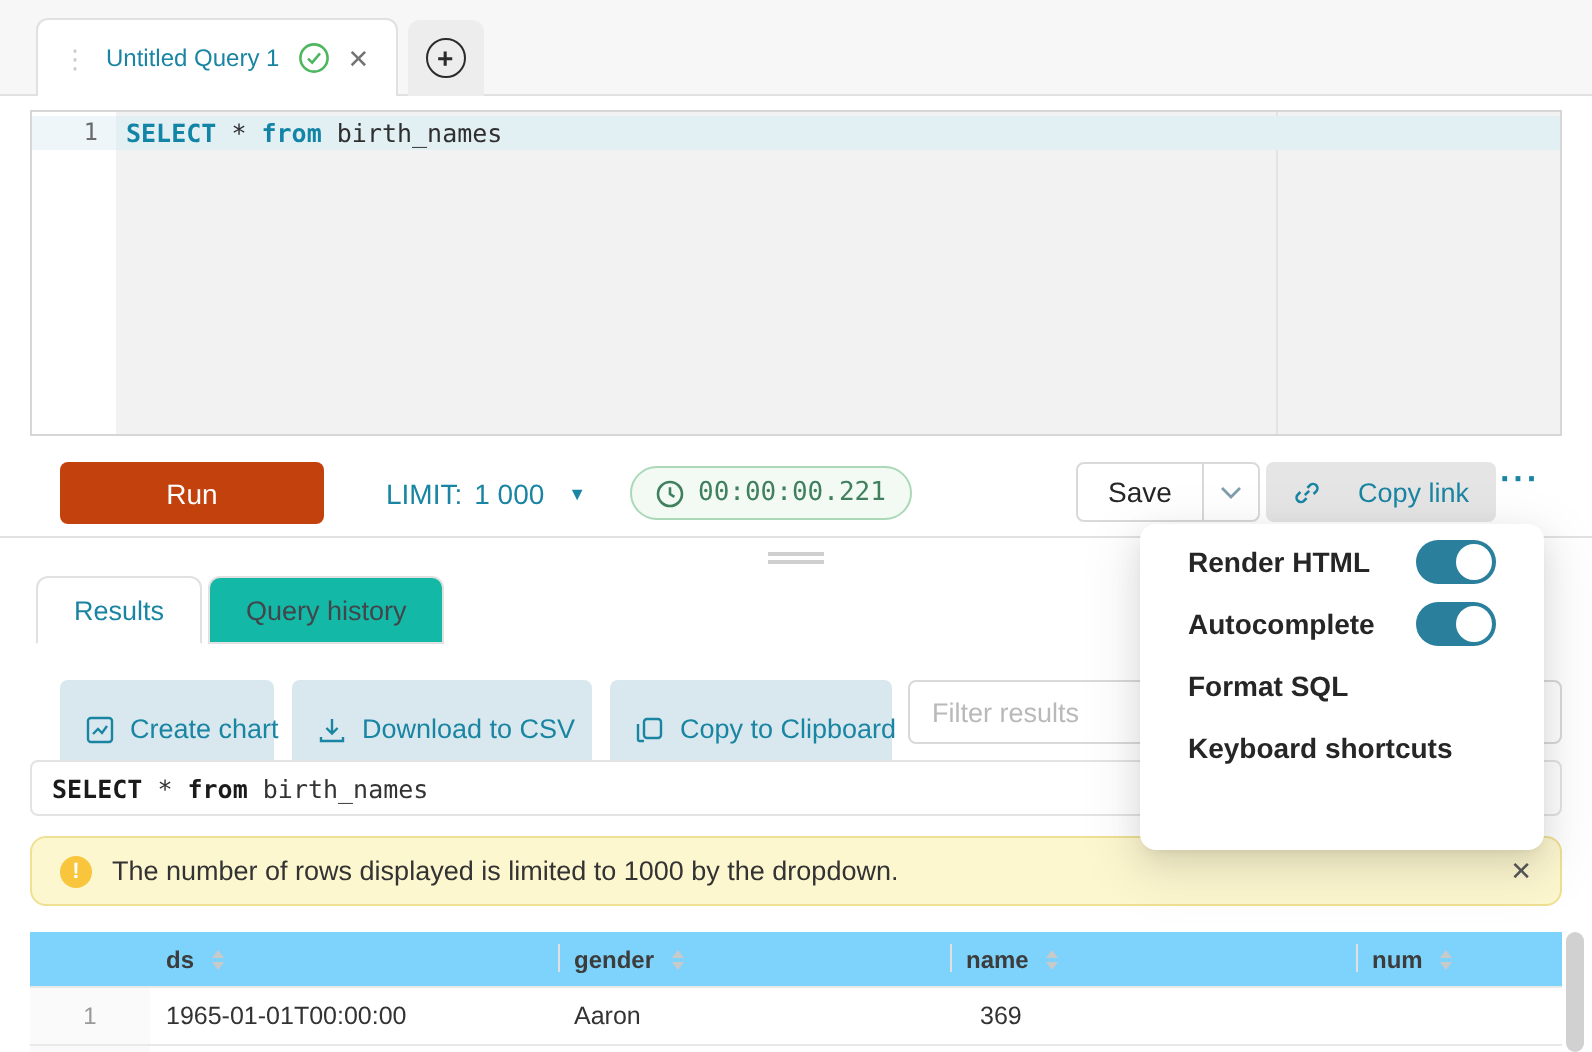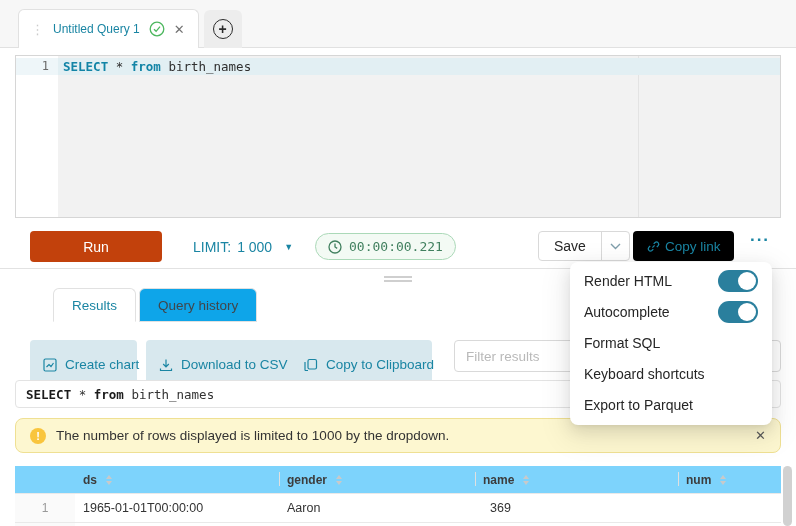--- a/index.html
+++ b/index.html
@@ -42,31 +42,31 @@
   .limit .caret{font-size:9px;margin-left:6px;}
   .timer{position:absolute;left:315px;top:233px;height:27px;padding:0 12px;background:#f3faf4;
     border:1px solid #abd9b8;border-radius:14px;color:#41805f;display:flex;align-items:center;
     gap:7px;font-size:13px;box-sizing:border-box;}
   .save-btn{position:absolute;left:538px;top:231px;height:30px;display:flex;background:#fff;
     border:1px solid #d9d9d9;border-radius:4px;box-sizing:border-box;cursor:pointer;}
   .save-main{padding:0 15px;display:flex;align-items:center;font-size:14px;color:#262626;}
   .save-caret{width:27px;border-left:1px solid #d9d9d9;display:flex;align-items:center;
     justify-content:center;}
   .copylink-btn{position:absolute;left:633px;top:231px;height:30px;padding:0 13px;
-    background:#000000;border-radius:4px;color:#1a85a3;font-size:13.5px;display:flex;
-    align-items:center;gap:4px;cursor:pointer;border:none;font-family:inherit;}
+    background:#e5e5e5;border-radius:4px;color:#1a85a3;font-size:13.5px;display:flex;
+    align-items:center;gap:18px;cursor:pointer;border:none;font-family:inherit;}
   .more-btn{position:absolute;left:750px;top:230px;color:#1a85a3;font-size:17px;
     font-weight:bold;letter-spacing:1px;cursor:pointer;}
   .toolbar-line{position:absolute;left:0;right:0;top:268px;height:1px;background:#e2e2e2;}
   .drag-handle{position:absolute;left:384px;top:276px;width:28px;cursor:row-resize;}
   .drag-handle div{height:1.5px;background:#cfcfcf;margin-bottom:2.5px;}
 
   
-  .rtabs{position:absolute;left:18px;top:288px;display:flex;gap:3px;height:34px;margin-left:35px;}
-  .rtab{padding:0 18px;display:flex;align-items:center;font-size:13.5px;background:#0ea5e9;
+  .rtabs{position:absolute;left:18px;top:288px;display:flex;gap:3px;height:34px;}
+  .rtab{padding:0 18px;display:flex;align-items:center;font-size:13.5px;background:#14b8a6;
     border:1px solid #e1e1e1;border-radius:6px 6px 0 0;color:#41464b;cursor:pointer;}
   .rtab.active{background:#fff;color:#1a85a3;border-bottom-color:#fff;}
 
   
   .action-btn{position:absolute;top:340px;height:49px;background:#d8e8ee;border:none;
     border-radius:4px;color:#1a85a3;font-size:13.5px;display:flex;align-items:center;gap:8px;
     padding:0 13px;box-sizing:border-box;font-family:inherit;cursor:pointer;white-space:nowrap;}
   .filter-input{position:absolute;left:454px;top:340px;width:327px;height:32px;
     border:1px solid #d9d9d9;border-radius:4px;padding:0 11px;font-size:13.5px;color:#333;
     box-sizing:border-box;font-family:inherit;outline:none;background:#fff;}
@@ -107,21 +107,21 @@
     font-size:12.5px;color:#333;}
   .g-partial{display:flex;height:5px;}
   .grid-scrollbar{position:absolute;left:783px;top:466px;width:9px;height:60px;
     background:#d1d1d1;border-radius:5px;cursor:pointer;}
 
   
   .menu{position:absolute;left:570px;top:262px;width:202px;height:163px;background:#fff;
     border-radius:8px;box-shadow:0 3px 6px -4px rgba(0,0,0,.12),0 6px 16px rgba(0,0,0,.1),
     0 9px 28px 8px rgba(0,0,0,.06);padding:3px 0;box-sizing:border-box;z-index:10;}
   .menu-item{height:31px;display:flex;align-items:center;justify-content:space-between;
-    padding:0 14px;font-size:14px;color:#262626;cursor:pointer;}
+    padding:0 24px;font-size:14px;color:#262626;cursor:pointer;font-weight:bold;}
   .toggle{width:40px;height:22px;border-radius:11px;background:#2a7f9d;position:relative;
     flex:none;cursor:pointer;}
   .toggle::after{content:"";position:absolute;right:2px;top:2px;width:18px;height:18px;
     border-radius:50%;background:#fff;}
   svg{flex:none;}
 </style>
 </head>
 <body>
 
 <div class="tabbar">
@@ -208,21 +208,21 @@
 </button>
 
 <button class="action-btn" style="left:146px;width:150px;">
   <svg width="14" height="14" viewBox="0 0 14 14">
     <path d="M7 1.5 V8.5 M4.2 6 L7 8.8 L9.8 6" fill="none" stroke="#1a85a3" stroke-width="1.2"></path>
     <path d="M1.5 10.5 V12.5 H12.5 V10.5" fill="none" stroke="#1a85a3" stroke-width="1.2"></path>
   </svg>
   <span>Download to CSV</span>
 </button>
 
-<button class="action-btn" style="left:291px;width:141px;">
+<button class="action-btn" style="left:305px;width:141px;">
   <svg width="14" height="14" viewBox="0 0 14 14">
     <rect x="4" y="1.5" width="8.5" height="9.5" rx="1.5" fill="none" stroke="#1a85a3" stroke-width="1.2"></rect>
     <path d="M4 12.5 H1.8 A0.8 0.8 0 0 1 1 11.7 V4" fill="none" stroke="#1a85a3" stroke-width="1.2"></path>
   </svg>
   <span>Copy to Clipboard</span>
 </button>
 
 <input class="filter-input" type="text" placeholder="Filter results" style="">
 
 <div class="sql-preview mono"><span class="kw2">SELECT</span><span> </span><span>*</span><span> </span><span class="kw2">from</span><span> </span><span>birth_names</span></div>
@@ -285,16 +285,13 @@
   <div class="menu-item">
     <span>Autocomplete</span>
     <span class="toggle"></span>
   </div>
   <div class="menu-item">
     <span>Format SQL</span>
   </div>
   <div class="menu-item">
     <span>Keyboard shortcuts</span>
   </div>
-  <div class="menu-item">
-    <span>Export to Parquet</span>
-  </div>
 </div>
 
 </body></html>

